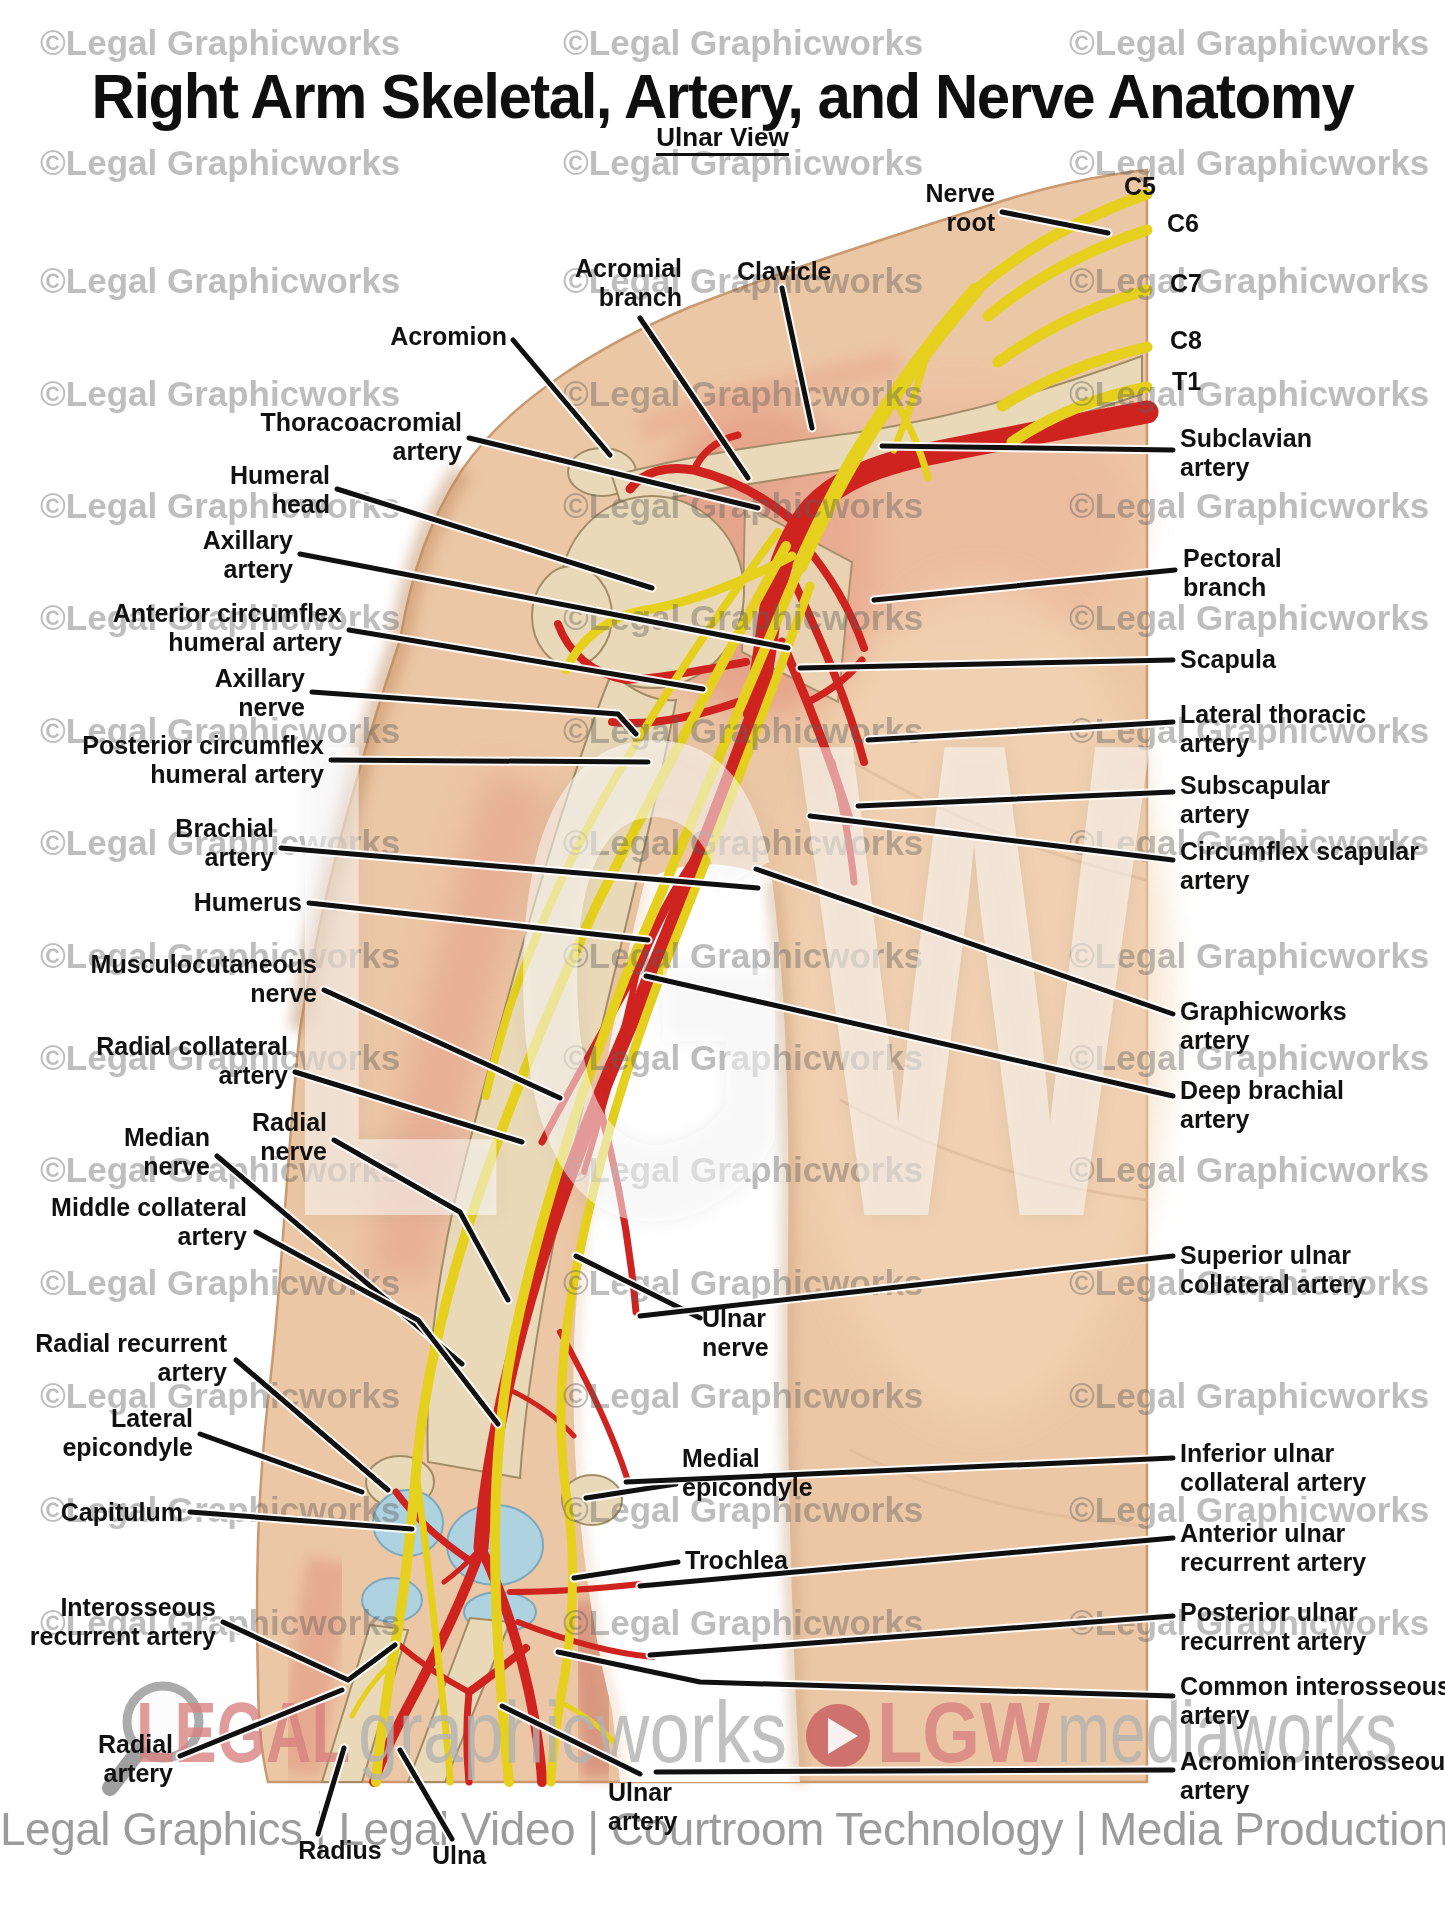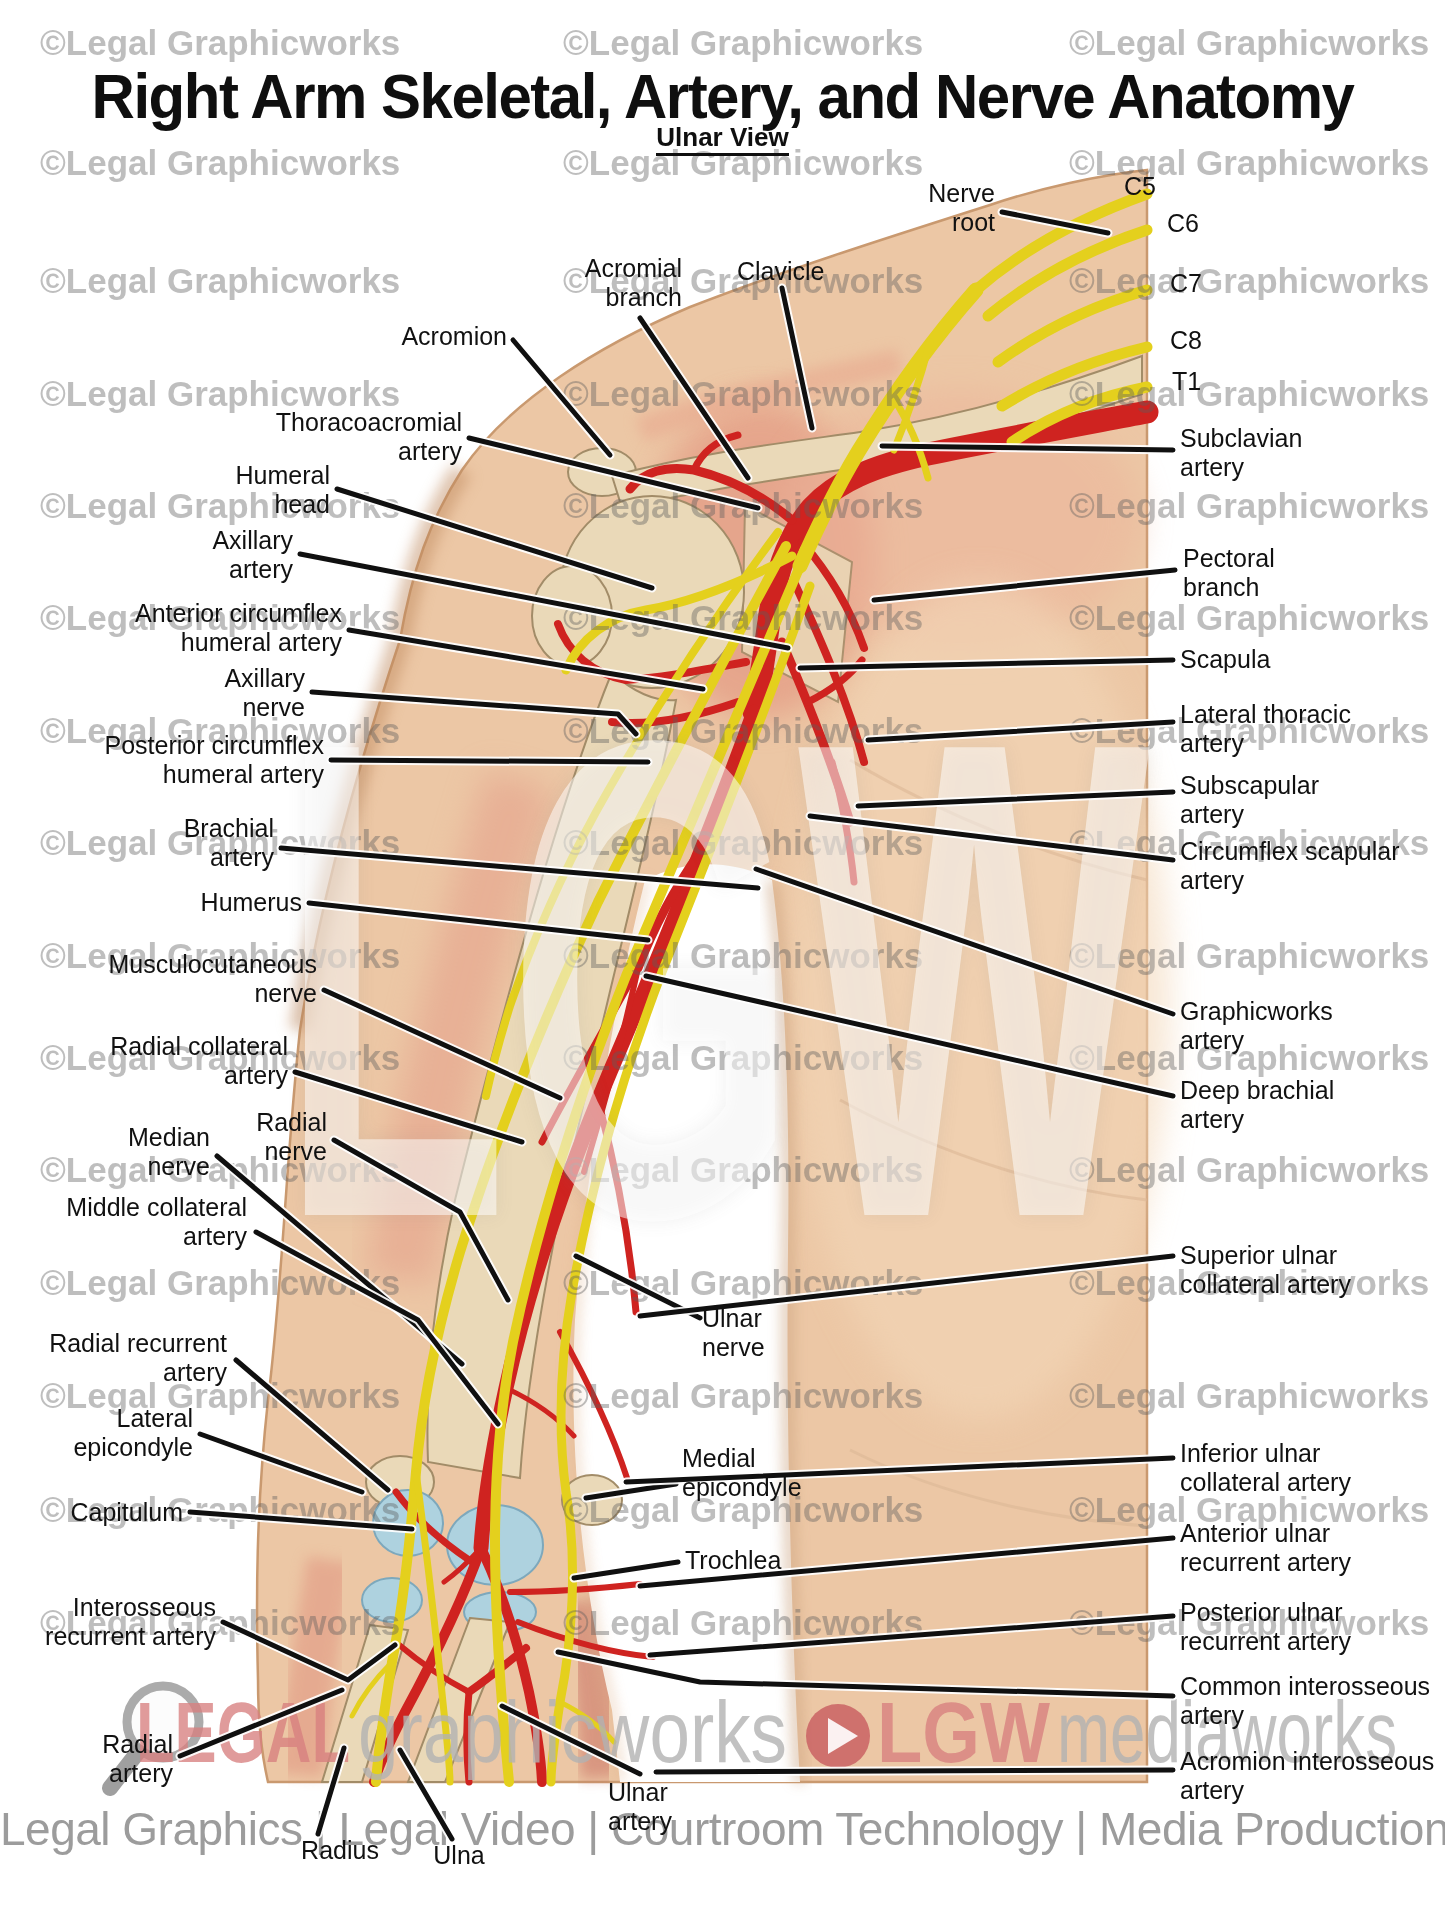--- a/index.html
+++ b/index.html
@@ -14,21 +14,21 @@
     transform:scaleY(1.04);white-space:nowrap;}
   #subtitle{position:absolute;left:0;right:0;top:122px;text-align:center;
     font-weight:700;font-size:26px;color:#0f0f0f;}
   #subtitle span{border-bottom:3px solid #0f0f0f;padding-bottom:1px;}
 
   #wm-grid{position:absolute;left:0;top:0;width:100%;height:100%;pointer-events:none;}
   .wm{position:absolute;font-weight:600;font-size:35px;white-space:nowrap;
       color:rgba(92,92,92,0.40);letter-spacing:0px;}
 
   #labels{position:absolute;left:0;top:0;width:100%;height:100%;}
-  .lbl{position:absolute;font-weight:400;font-size:25px;line-height:29px;
+  .lbl{position:absolute;font-weight:700;font-size:25px;line-height:29px;
        color:var(--c-text);white-space:nowrap;}
   .lbl.right{text-align:right;}
   .lbl.center{transform:translateX(-50%);text-align:center;}
 
   #footer{position:absolute;left:0;right:0;top:1802px;text-align:center;
     font-weight:400;font-size:46px;color:var(--c-footer);letter-spacing:-0.5px;white-space:nowrap;}
 
   .skin{fill:var(--c-skin);}
   .bone{fill:var(--c-bone);stroke:#a28c68;stroke-width:2;}
   .cart{fill:var(--c-cart);stroke:#7da8bc;stroke-width:2;}

